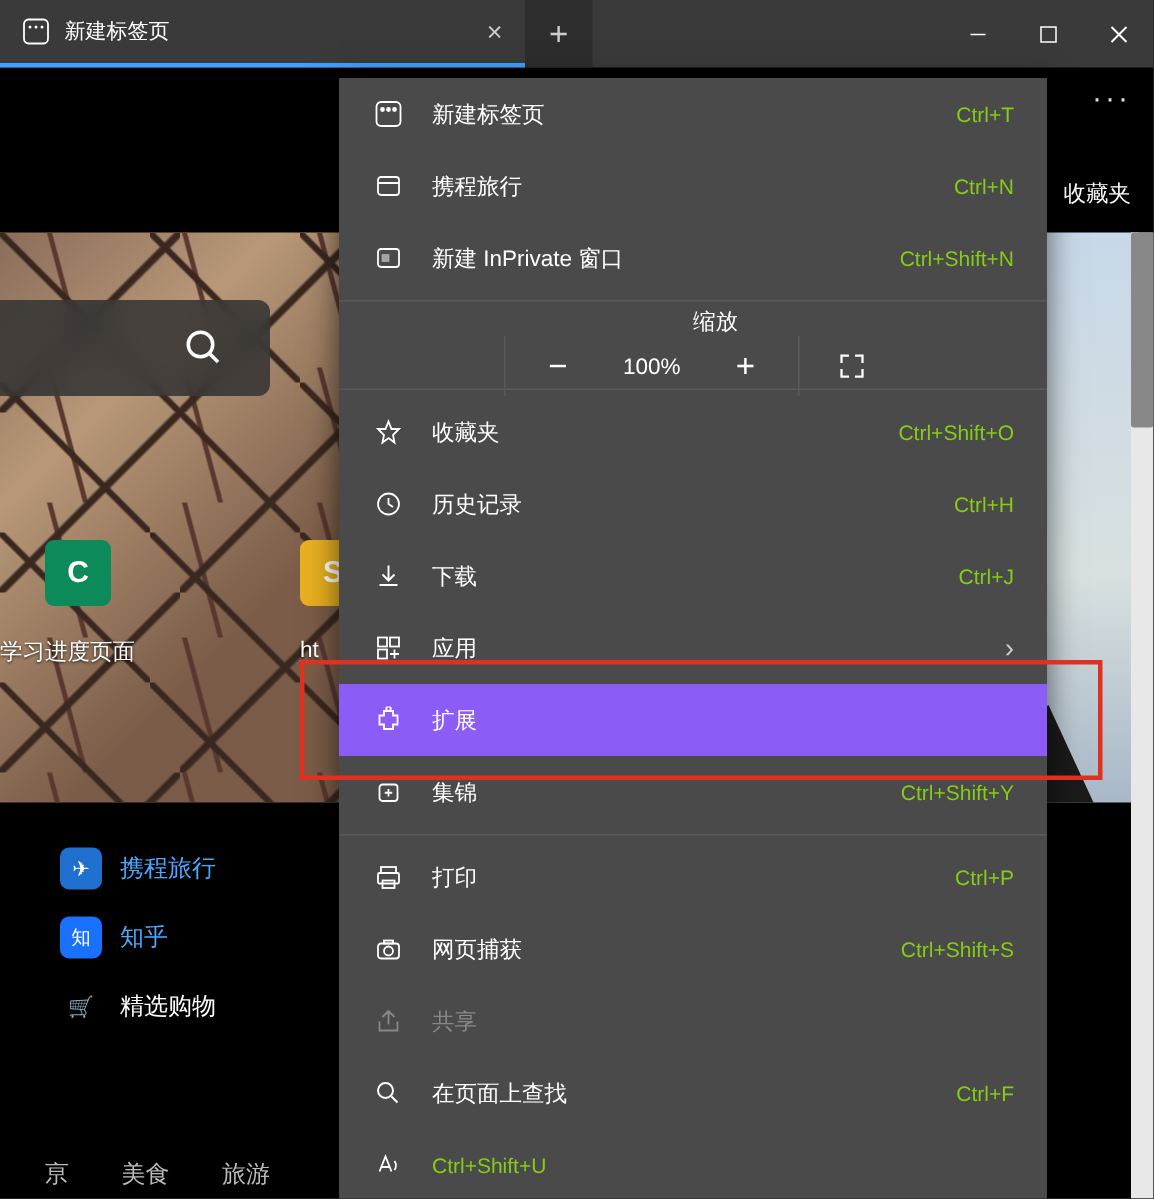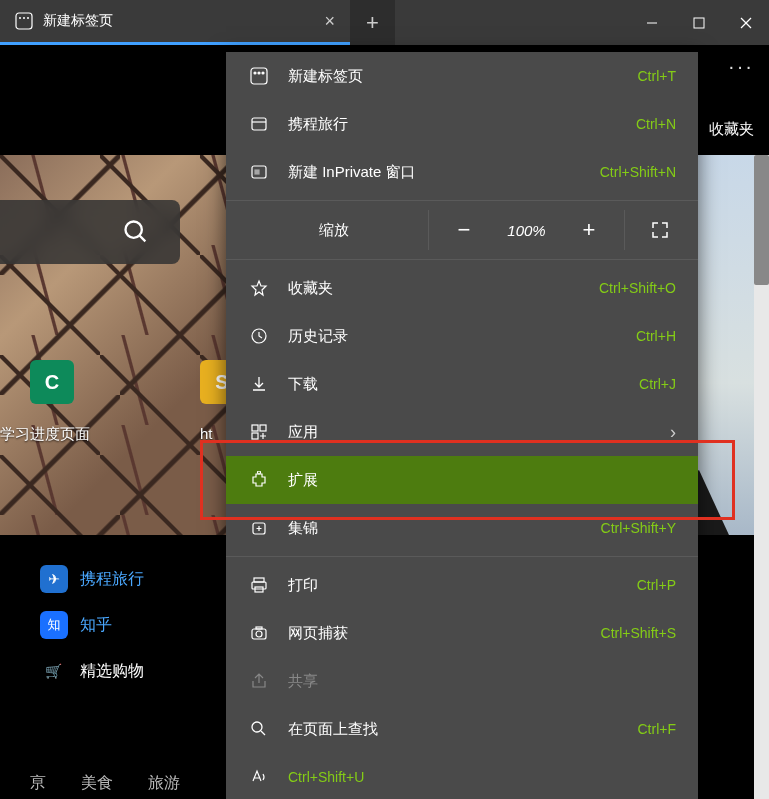--- a/index.html
+++ b/index.html
@@ -205,60 +205,61 @@
       box-shadow: 0 4px 20px rgba(0,0,0,0.6);
       z-index: 100;
     }
     .menu-item {
       display: flex;
       align-items: center;
       padding: 0 22px;
       height: 48px;
       position: relative;
     }
-    .menu-item.highlighted { background: #4d7c0f; }
+    .menu-item.highlighted { background: #8b5cf6; }
     .menu-item.disabled { color: #888; }
     .menu-icon {
       width: 22px;
       height: 22px;
       margin-right: 18px;
       display: flex;
       align-items: center;
       justify-content: center;
       flex-shrink: 0;
     }
     .menu-label { flex: 1; }
     .menu-shortcut { color: #84cc16; font-size: 14px; }
     .menu-sep { height: 1px; background: #5a5a5a; margin: 4px 0; }
     .menu-chevron { color: #ccc; font-size: 18px; }
     
     .zoom-row {
       display: flex;
       align-items: center;
       height: 50px;
       padding: 0 18px;
+      flex-direction: column;
     }
     .zoom-label { width: 150px; text-align: center; padding-left: 30px; }
     .zoom-controls {
       display: flex;
       align-items: center;
       gap: 15px;
       flex: 1;
       justify-content: flex-end;
     }
     .zoom-btn {
       width: 40px;
       height: 40px;
       display: flex;
       align-items: center;
       justify-content: center;
       font-size: 22px;
       color: #fff;
     }
-    .zoom-val { font-size: 15px; width: 55px; text-align: center; font-style: italic; }
+    .zoom-val { font-size: 15px; width: 55px; text-align: center; }
     .zoom-sep { width: 1px; height: 40px; background: #5a5a5a; }
     
     .highlight-box {
       position: absolute;
       top: 440px;
       left: 200px;
       width: 535px;
       height: 80px;
       border: 3px solid #e03020;
       z-index: 200;

